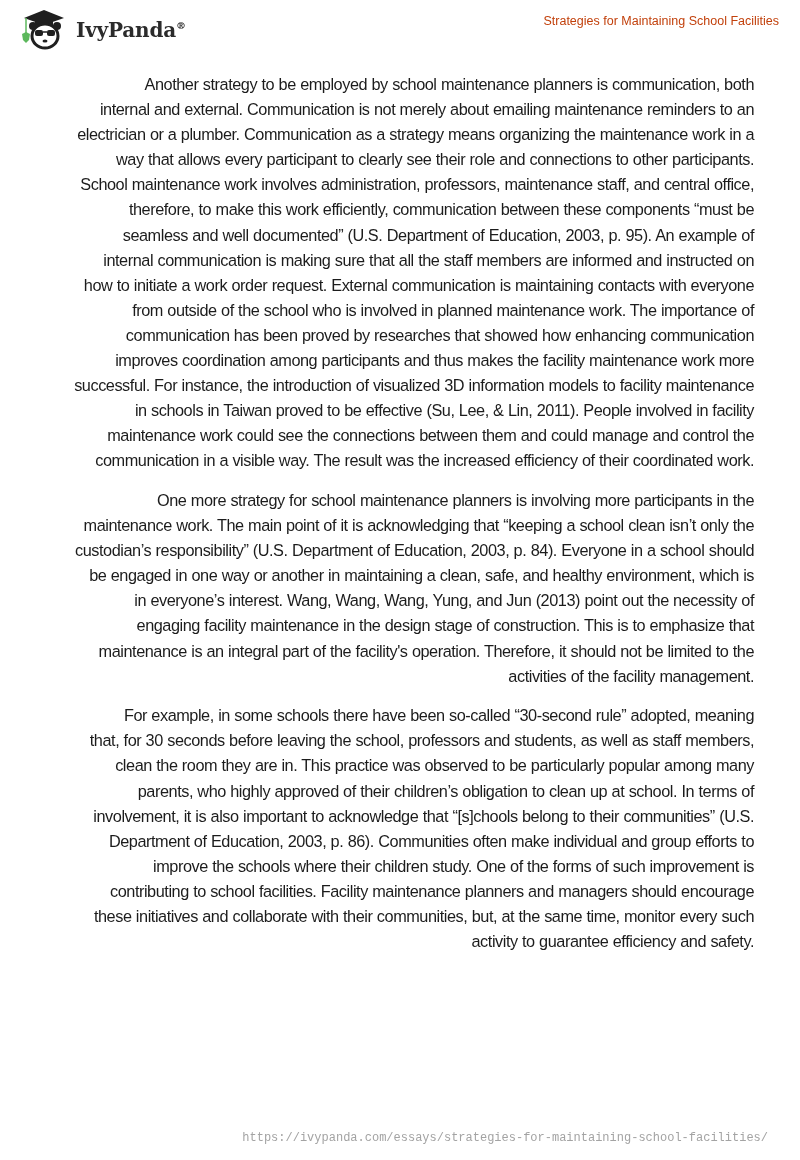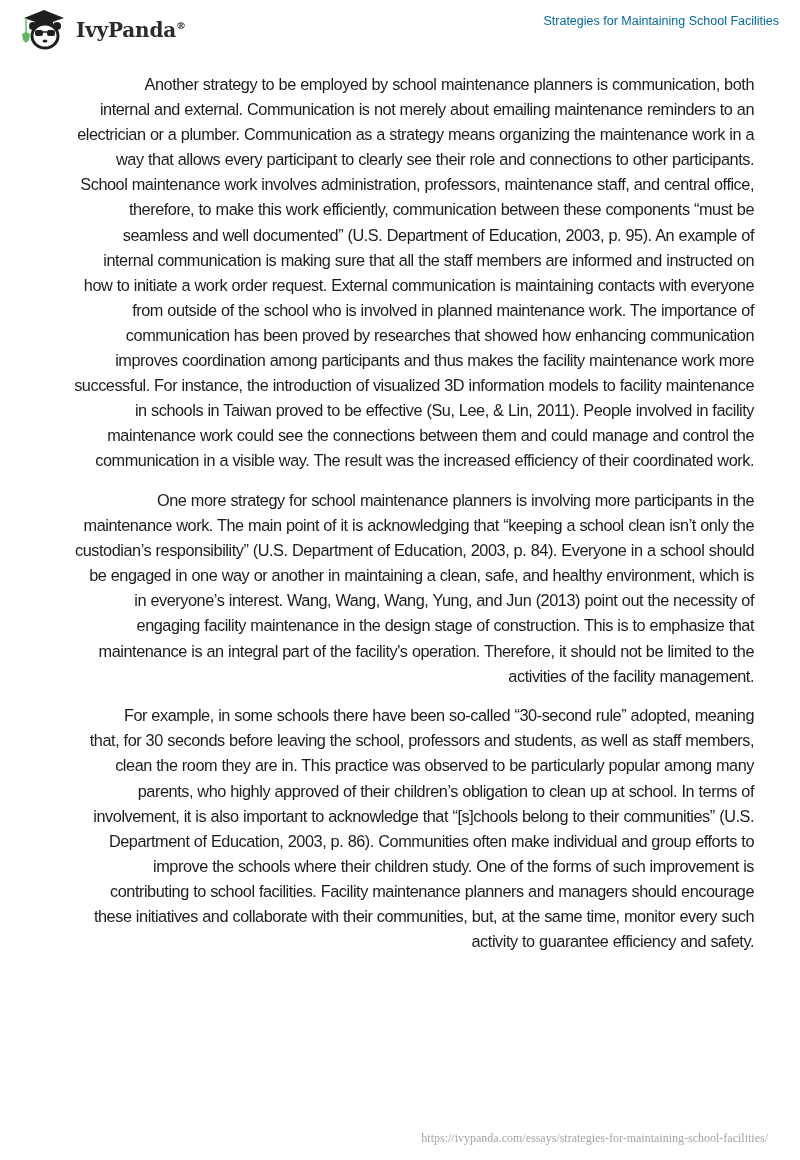--- a/index.html
+++ b/index.html
@@ -8,35 +8,35 @@
   .logo { position: absolute; left: 16px; top: 6px; display: flex; align-items: center; }
   .logo-icon { width: 56px; height: 44px; }
   .logo-text {
     font-family: "DejaVu Serif", "Liberation Serif", serif;
     font-weight: bold; font-size: 20px; color: #2b2b2b; margin-left: 4px; margin-top: 4px;
     letter-spacing: -0.2px;
   }
   .logo-reg { font-size: 10px; vertical-align: super; font-weight: bold; }
   .doc-title {
     position: absolute; right: 32px; top: 14px;
-    font-family: "Liberation Sans", sans-serif; font-size: 12.5px; color: #0369a1;
+    font-family: "Liberation Sans", sans-serif; font-size: 12.5px; color: #c2410c;
   }
   .content {
     position: absolute; left: 74px; top: 72px; width: 680px;
     font-family: "Liberation Sans", sans-serif; font-size: 16.3px; line-height: 25.1px;
     color: #1c1c1c;
   }
   .content p {
     margin: 0 0 14.5px 0; text-indent: 30px;
     transform-origin: left top;
     letter-spacing: -0.45px; word-spacing: 0.3px; text-align: right;
   }
   .footer-url {
     position: absolute; right: 32px; top: 1131px;
-    font-family: Liberation Serif, serif; font-size: 12px; color: #a3a3a3;
+    font-family: Liberation Mono, monospace; font-size: 12px; color: #a3a3a3;
   }
 </style>
 </head>
 <body>
 
 <div class="header">
   <div class="logo">
     <svg class="logo-icon" viewBox="0 0 56 44">
 
       <polygon points="8,12 28,4 48,12 28,19" fill="#1f1f1f"></polygon>

